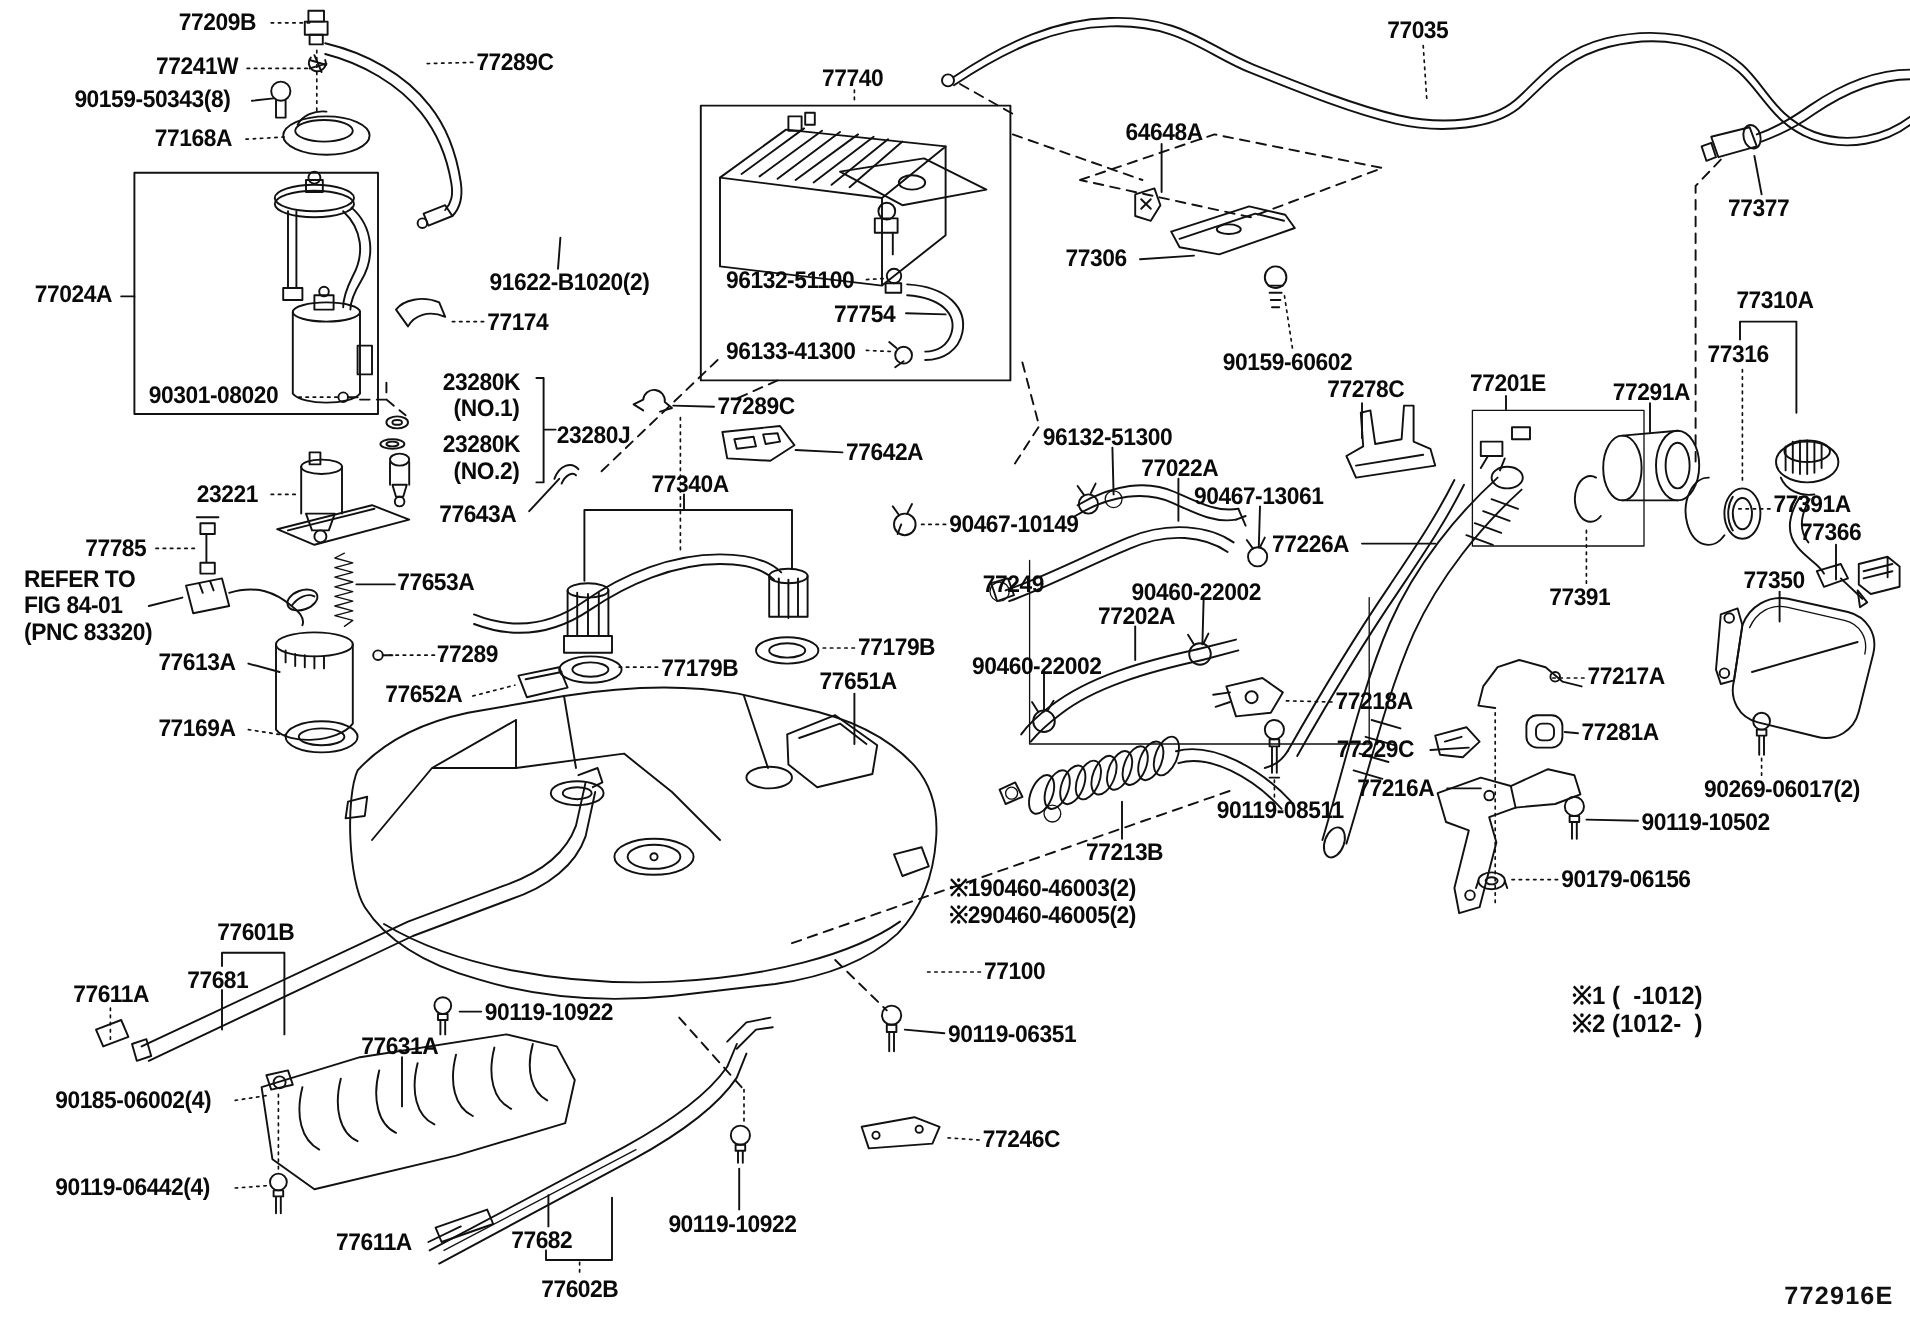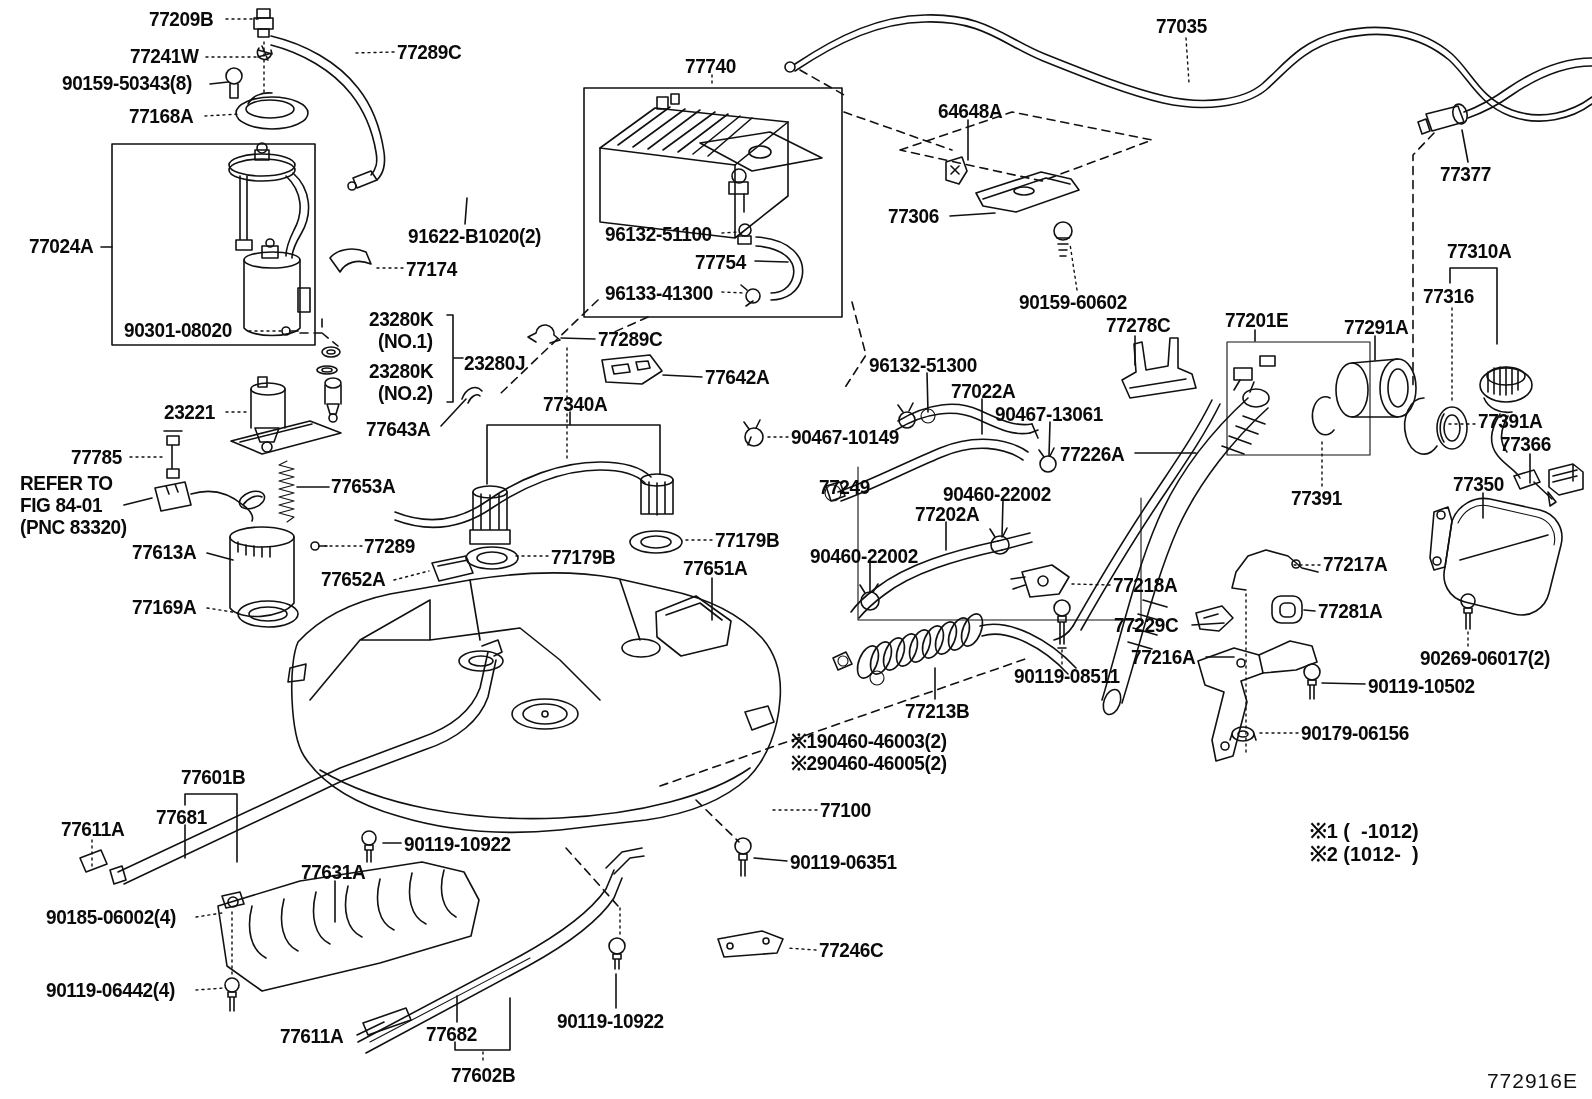--- a/index.html
+++ b/index.html
@@ -7,21 +7,21 @@
          font-family:"Liberation Sans",sans-serif;}
   .art{position:absolute;left:0;top:0;}
   .art *{stroke:#111;fill:none;stroke-width:1.6;stroke-linecap:round;stroke-linejoin:round;}
   .art .dash{stroke-dasharray:8 6;}
   .art .dot{stroke-dasharray:2 4;stroke-width:1.4;}
   .art .thin{stroke-width:1.1;}
   #labels .lbl{position:absolute;font-weight:700;font-size:20px;line-height:1.05;
          letter-spacing:-0.4px;color:#0a0a0a;white-space:pre;transform:scaleX(.95);
          transform-origin:left top;}
   #labels .lbl.lg{font-weight:700;font-size:21px;letter-spacing:0;}
-  .code{position:absolute;right:14px;bottom:6px;font-size:21px;font-weight:400;
+  .code{position:absolute;right:14px;bottom:6px;font-size:21px;font-weight:700;
         letter-spacing:1px;color:#111;}
 </style>
 </head>
 <body>
 
 <div class="stage">
 
 <svg class="art" width="1592" height="1099" viewBox="0 0 1592 1099">
 
   <g>

